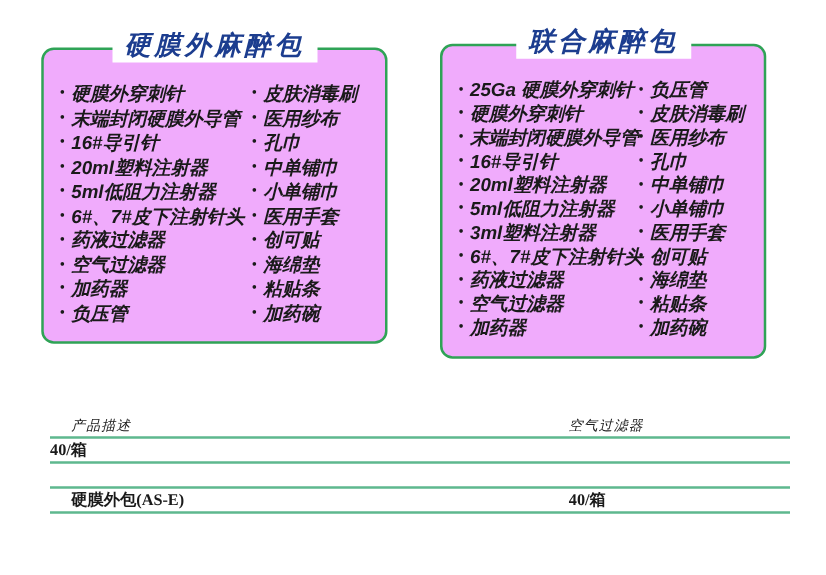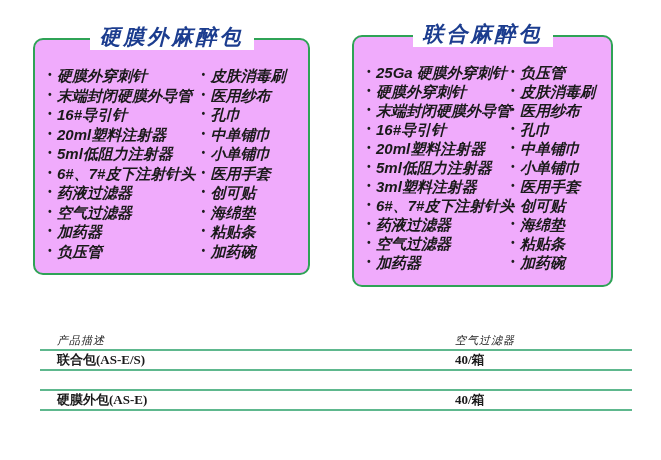--- a/index.html
+++ b/index.html
@@ -150,21 +150,20 @@
     </ul>
   </div>
 </div>
 
 <div class="product-table">
   <div class="t-header">
     <div class="t-col-name">产品描述</div>
     <div class="t-col-qty">空气过滤器</div>
   </div>
   <div class="t-row">
-    <div class="t-col-name">联合包(AS-E/S)</div>
     <div class="t-col-qty">40/箱</div>
   </div>
   <div class="t-spacer"></div>
   <div class="t-row">
     <div class="t-col-name">硬膜外包(AS-E)</div>
     <div class="t-col-qty">40/箱</div>
   </div>
 </div>
 
 </body></html>

